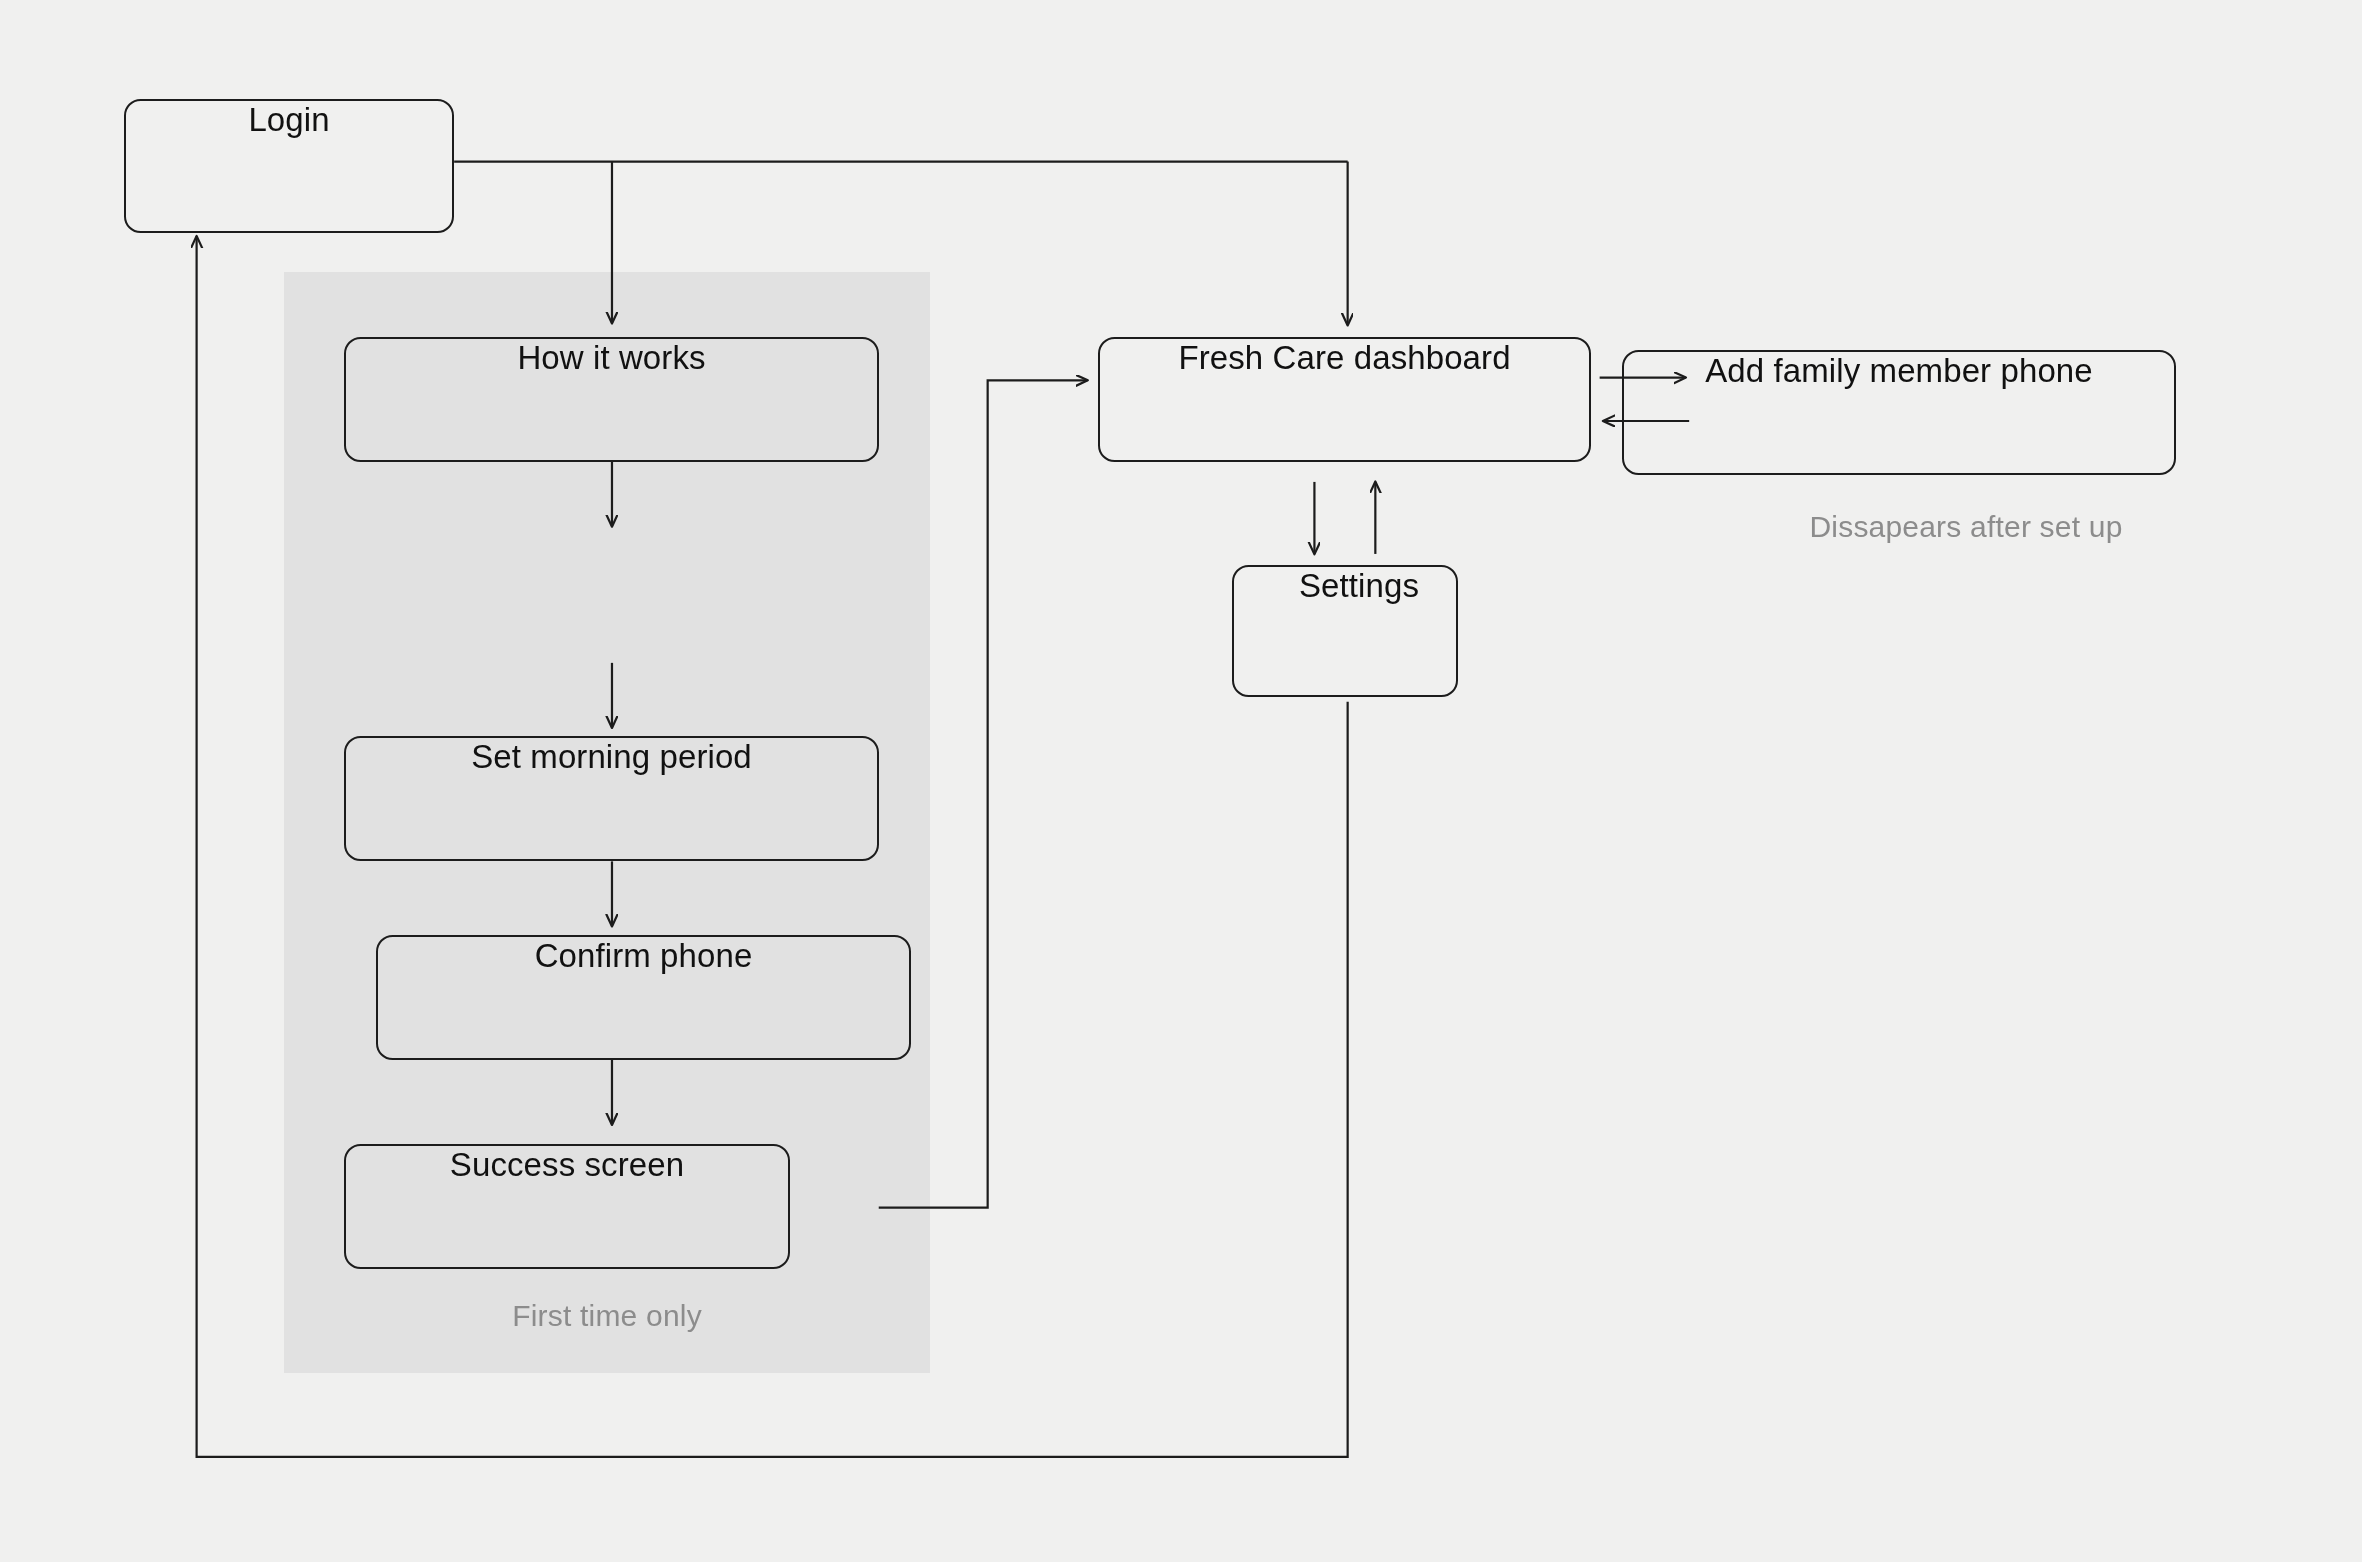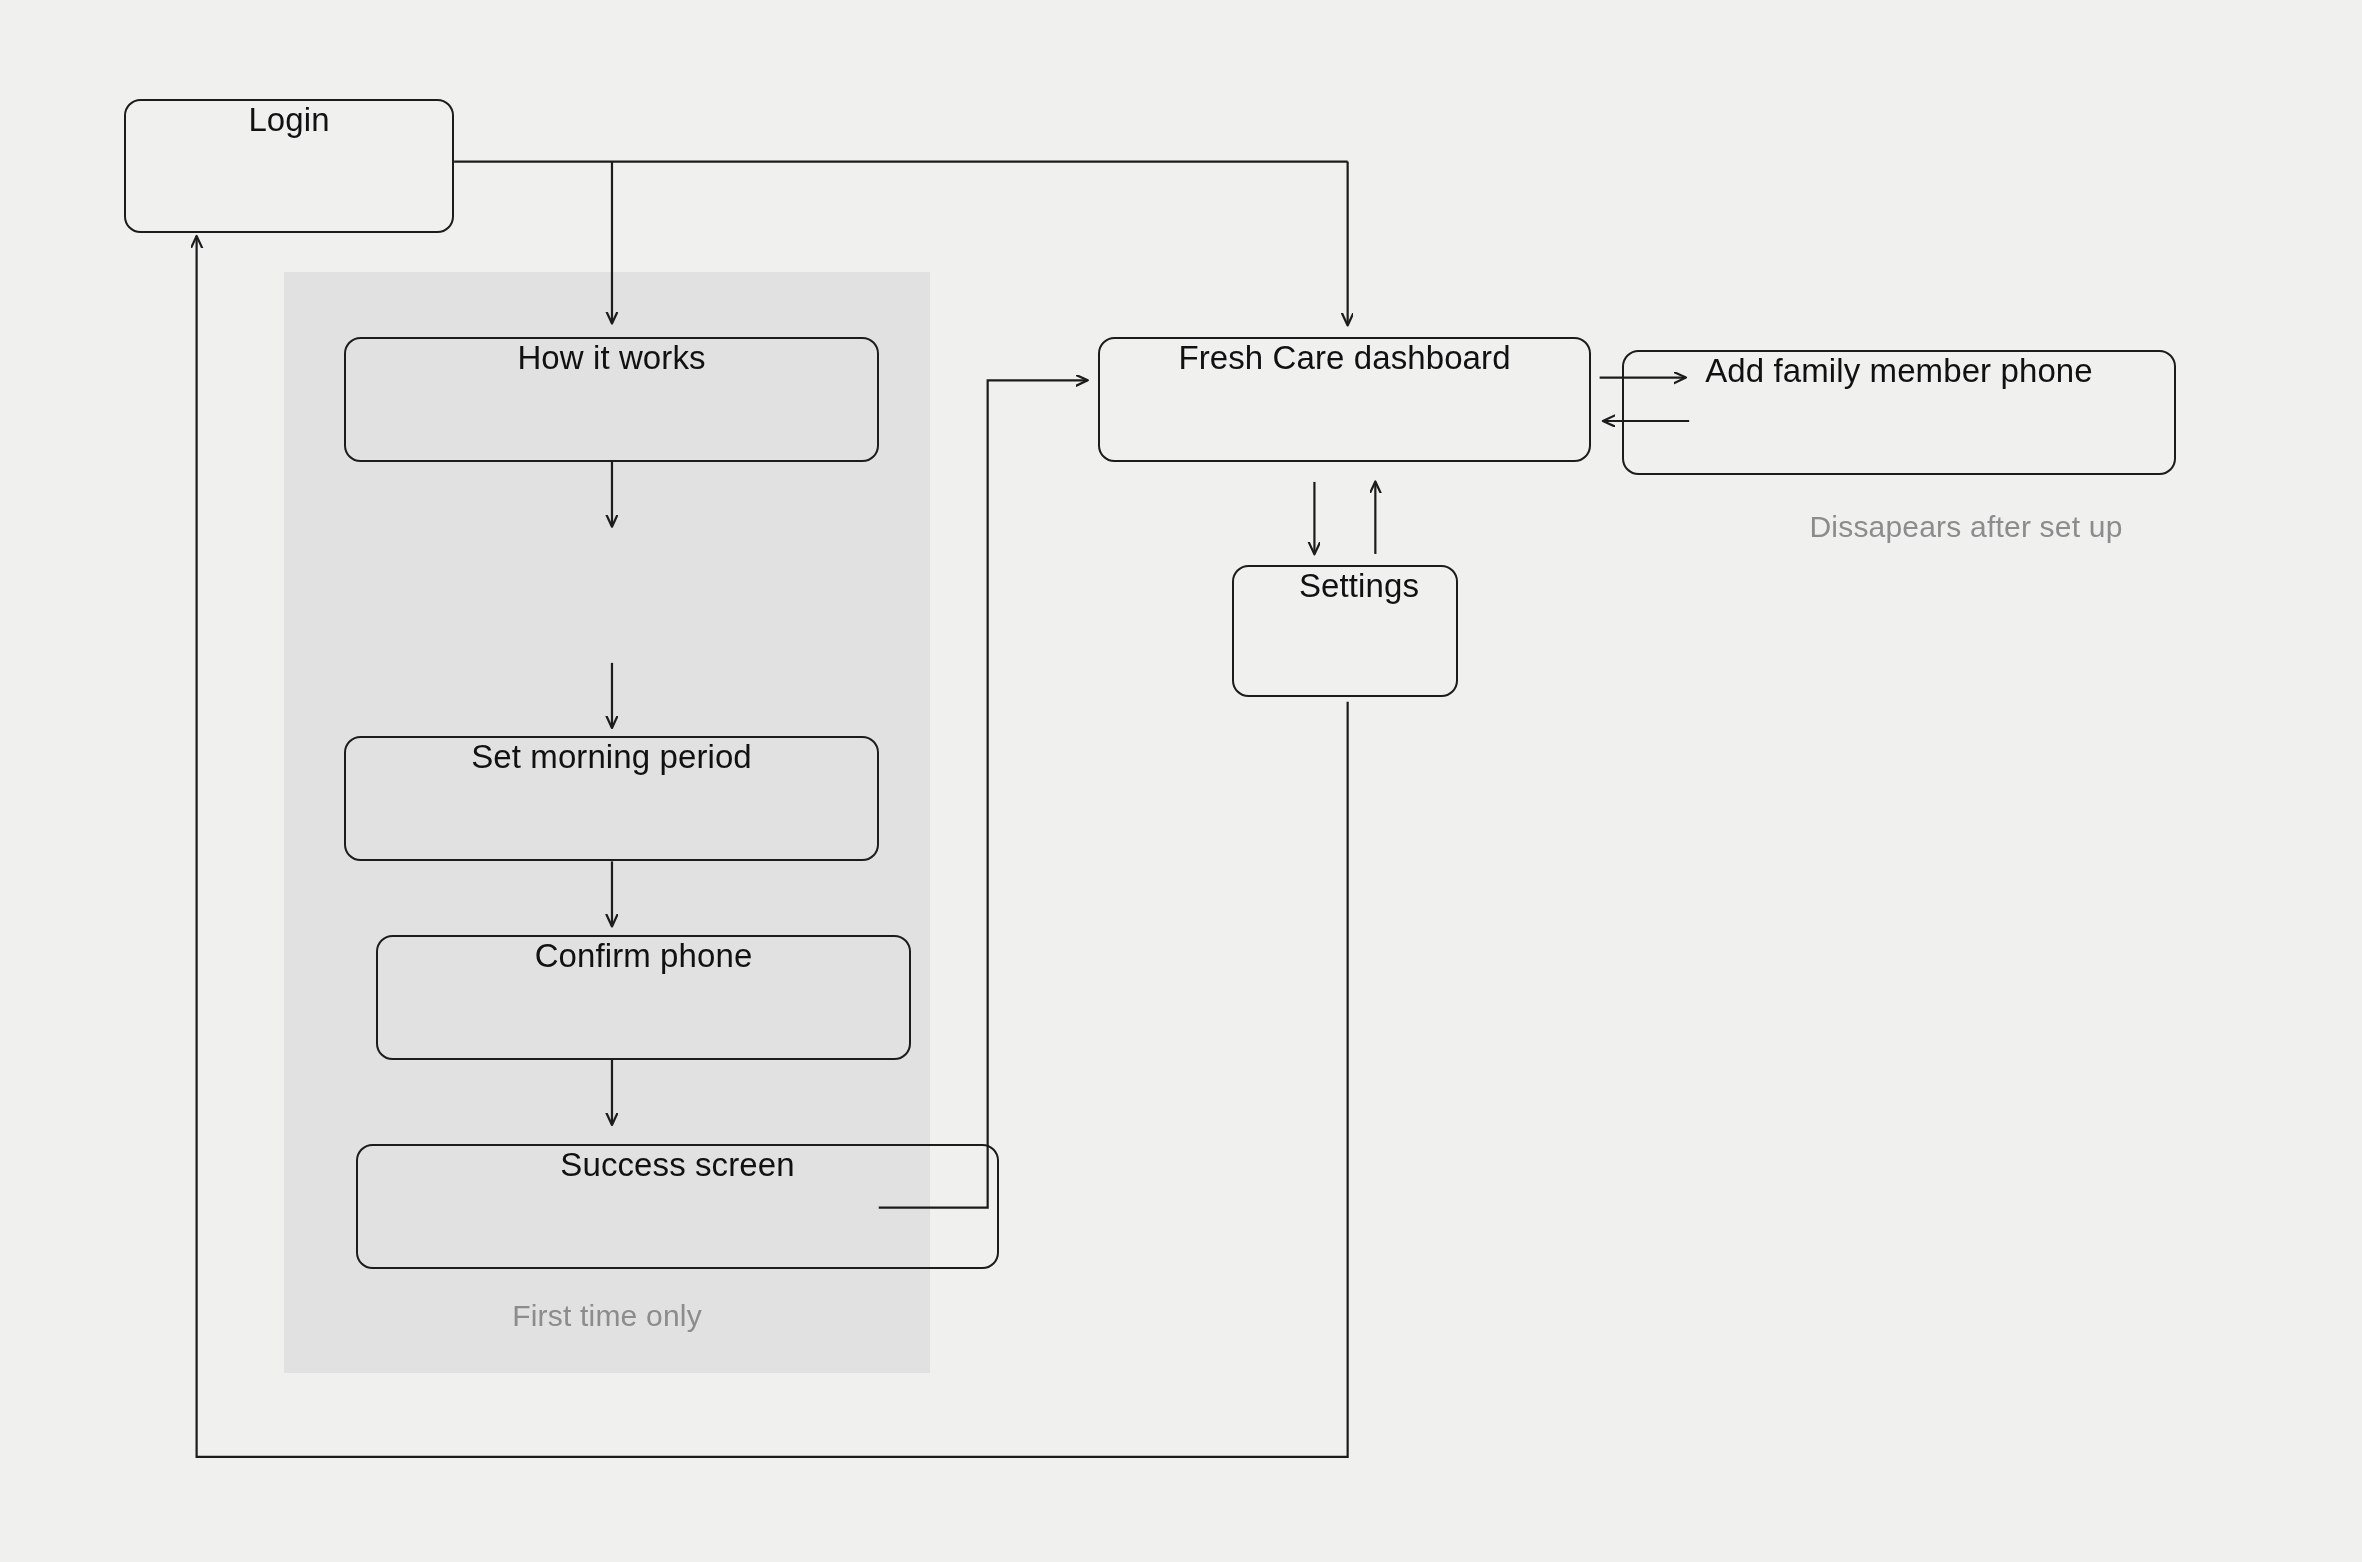--- a/index.html
+++ b/index.html
@@ -111,21 +111,21 @@
 
 
   <div class="node" style="left:344px; top:736px; width:535px; height:125px;">
     <span class="node-label">Set morning period</span>
   </div>
 
   <div class="node" style="left:344px; top:935px; width:535px; height:125px;margin-left:32px;">
     <span class="node-label">Confirm phone</span>
   </div>
 
-  <div class="node" style="left:344px; top:1144px; width:643px; height:125px;margin-left:12px;">
+  <div class="node" style="left:344px; top:1144px; width:446px; height:125px;">
     <span class="node-label">Success screen</span>
   </div>
 
   <div class="node" style="left:1098px; top:337px; width:493px; height:125px;">
     <span class="node-label">Fresh Care dashboard</span>
   </div>
 
   <div class="node" style="left:1622px; top:337px; width:554px; height:125px;margin-top:13px;">
     <span class="node-label">Add family member phone</span>
   </div>

